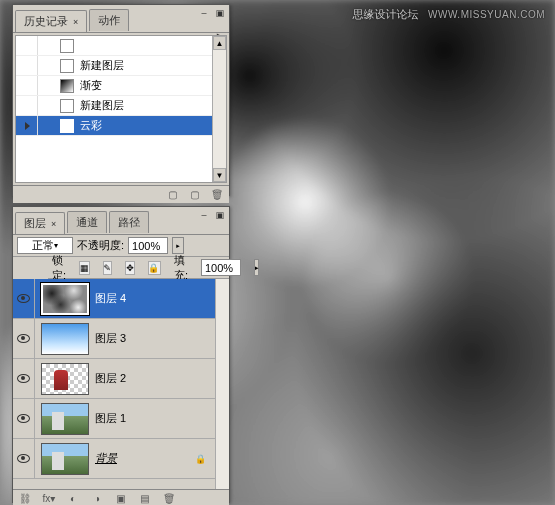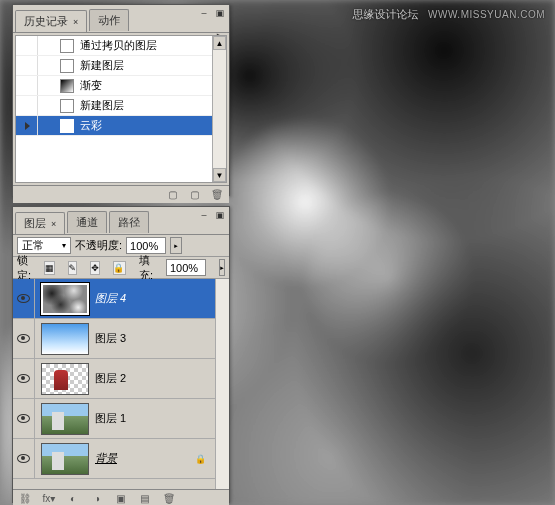--- a/index.html
+++ b/index.html
@@ -88,39 +88,40 @@
 }
 .footer-icon { width: 16px; height: 14px; display:flex;align-items:center;justify-content:center;font-size:10px;color:#555; }
 
 
 .layer-opts {
   display: flex; align-items: center; height: 22px; padding: 2px 4px;
   border-bottom: 1px solid #999; gap: 4px;
 }
 .select {
   height: 17px; border: 1px solid #888; background: #fff; display: flex;
-  align-items: center; padding: 0 4px; min-width: 54px;
+  align-items: center; padding: 0 14px; min-width: 54px;
 }
 .select .arrow { margin-left: auto; font-size: 8px; }
 .pct-box { height: 17px; border: 1px solid #888; background: #fff; display:flex;align-items:center;padding:0 3px; min-width: 40px; }
 .pct-arrow { width: 12px; height: 17px; background: #d4d0c8; border: 1px solid #888; display:flex;align-items:center;justify-content:center;font-size:7px; }
 
 .lock-row {
   display: flex; align-items: center; height: 22px; padding: 2px 4px; gap: 13px;
   border-bottom: 1px solid #999;
+  margin-left: 35px;
 }
 .lock-ico { width: 14px; height: 14px; border: 1px solid #aaa; background:#eee; display:flex;align-items:center;justify-content:center;font-size:9px; }
 
 .layer-list { height: 210px; overflow: hidden; background: #d4d0c8; position: relative; }
 .layer-scroll { position: absolute; right: 0; top: 0; bottom: 0; width: 14px; background: #ece9e3; border-left: 1px solid #aaa; }
 .layer-row {
   display: flex; align-items: center; height: 40px; border-bottom: 1px solid #aaa;
   background: #d4d0c8;
 }
-.layer-row.selected { background: #2f6ac0; color: #fff; font-style: italic; }
+.layer-row.selected { background: #2f6ac0; color: #fff; }
 .eye-col { width: 22px; height: 100%; border-right: 1px solid #aaa; display:flex;align-items:center;justify-content:center; }
 .eye-icon { width: 13px; height: 9px; border: 1px solid #333; border-radius: 50%; position: relative; }
 .eye-icon::after { content:""; position:absolute; width:4px;height:4px;background:#333;border-radius:50%; left:3px; top:1px; }
 .thumb {
   width: 48px; height: 32px; margin: 0 6px; border: 1px solid #555; background: #fff;
   background-size: cover; position: relative;
 }
 .layer-row.selected .thumb { border: 2px solid #fff; box-shadow: 0 0 0 1px #000; }
 .thumb.clouds {
   background:
@@ -169,21 +170,20 @@
     </div>
   </div>
   <div class="menu-btn" style="position:absolute;right:2px;top:24px;"></div>
 
   <div class="history-list">
     <div class="hist-rows" id="hist-rows">
         <div class="hist-row">
           <div class="hist-gutter"></div>
           <div class="hist-indent"></div>
           <div class="hist-icon "></div>
-          <span>通过拷贝的图层</span>
         </div>
         <div class="hist-row">
           <div class="hist-gutter"></div>
           <div class="hist-indent"></div>
           <div class="hist-icon "></div>
           <span>新建图层</span>
         </div>
         <div class="hist-row">
           <div class="hist-gutter"></div>
           <div class="hist-indent"></div>

